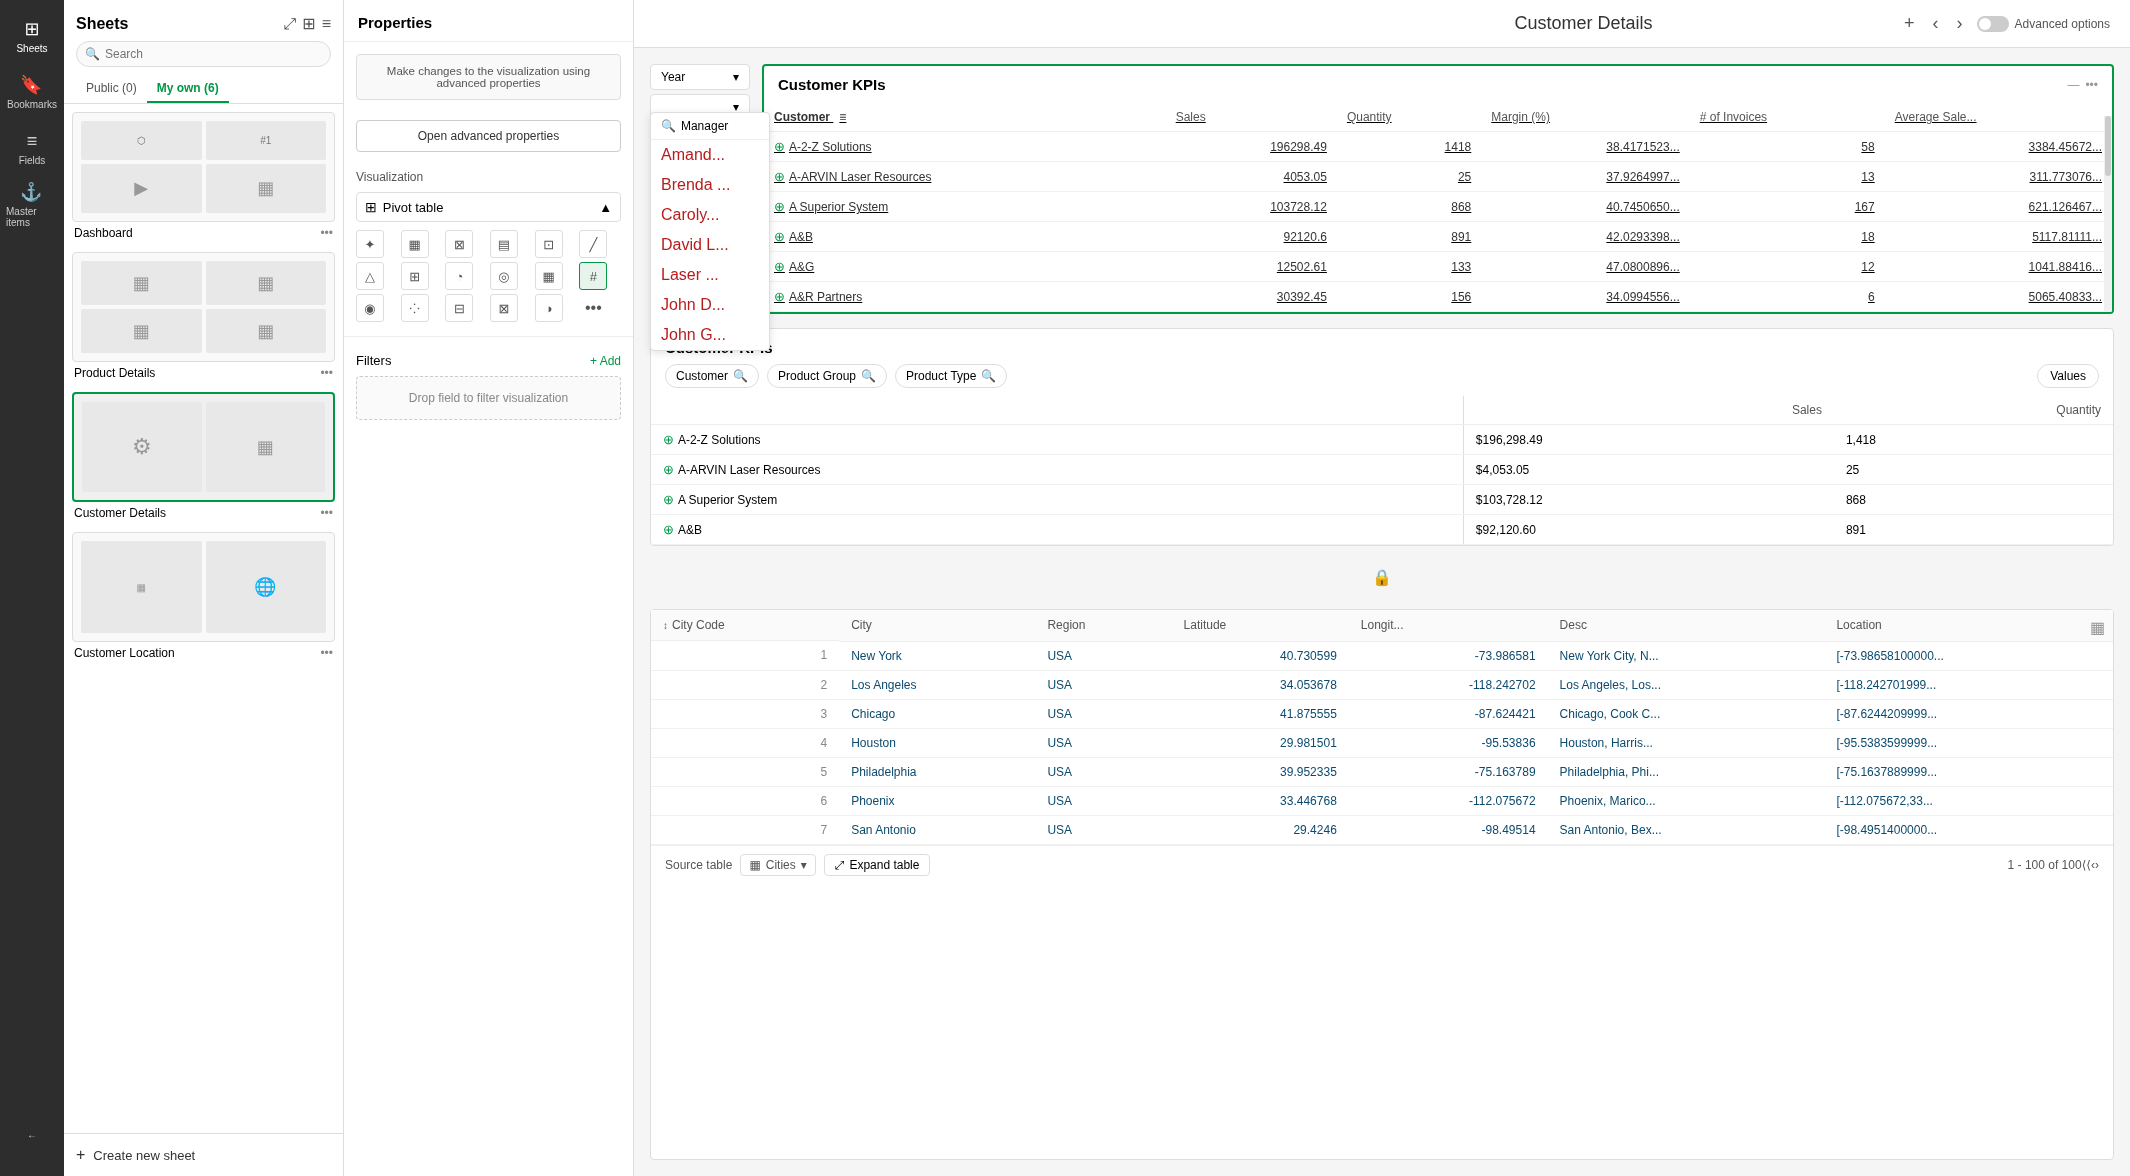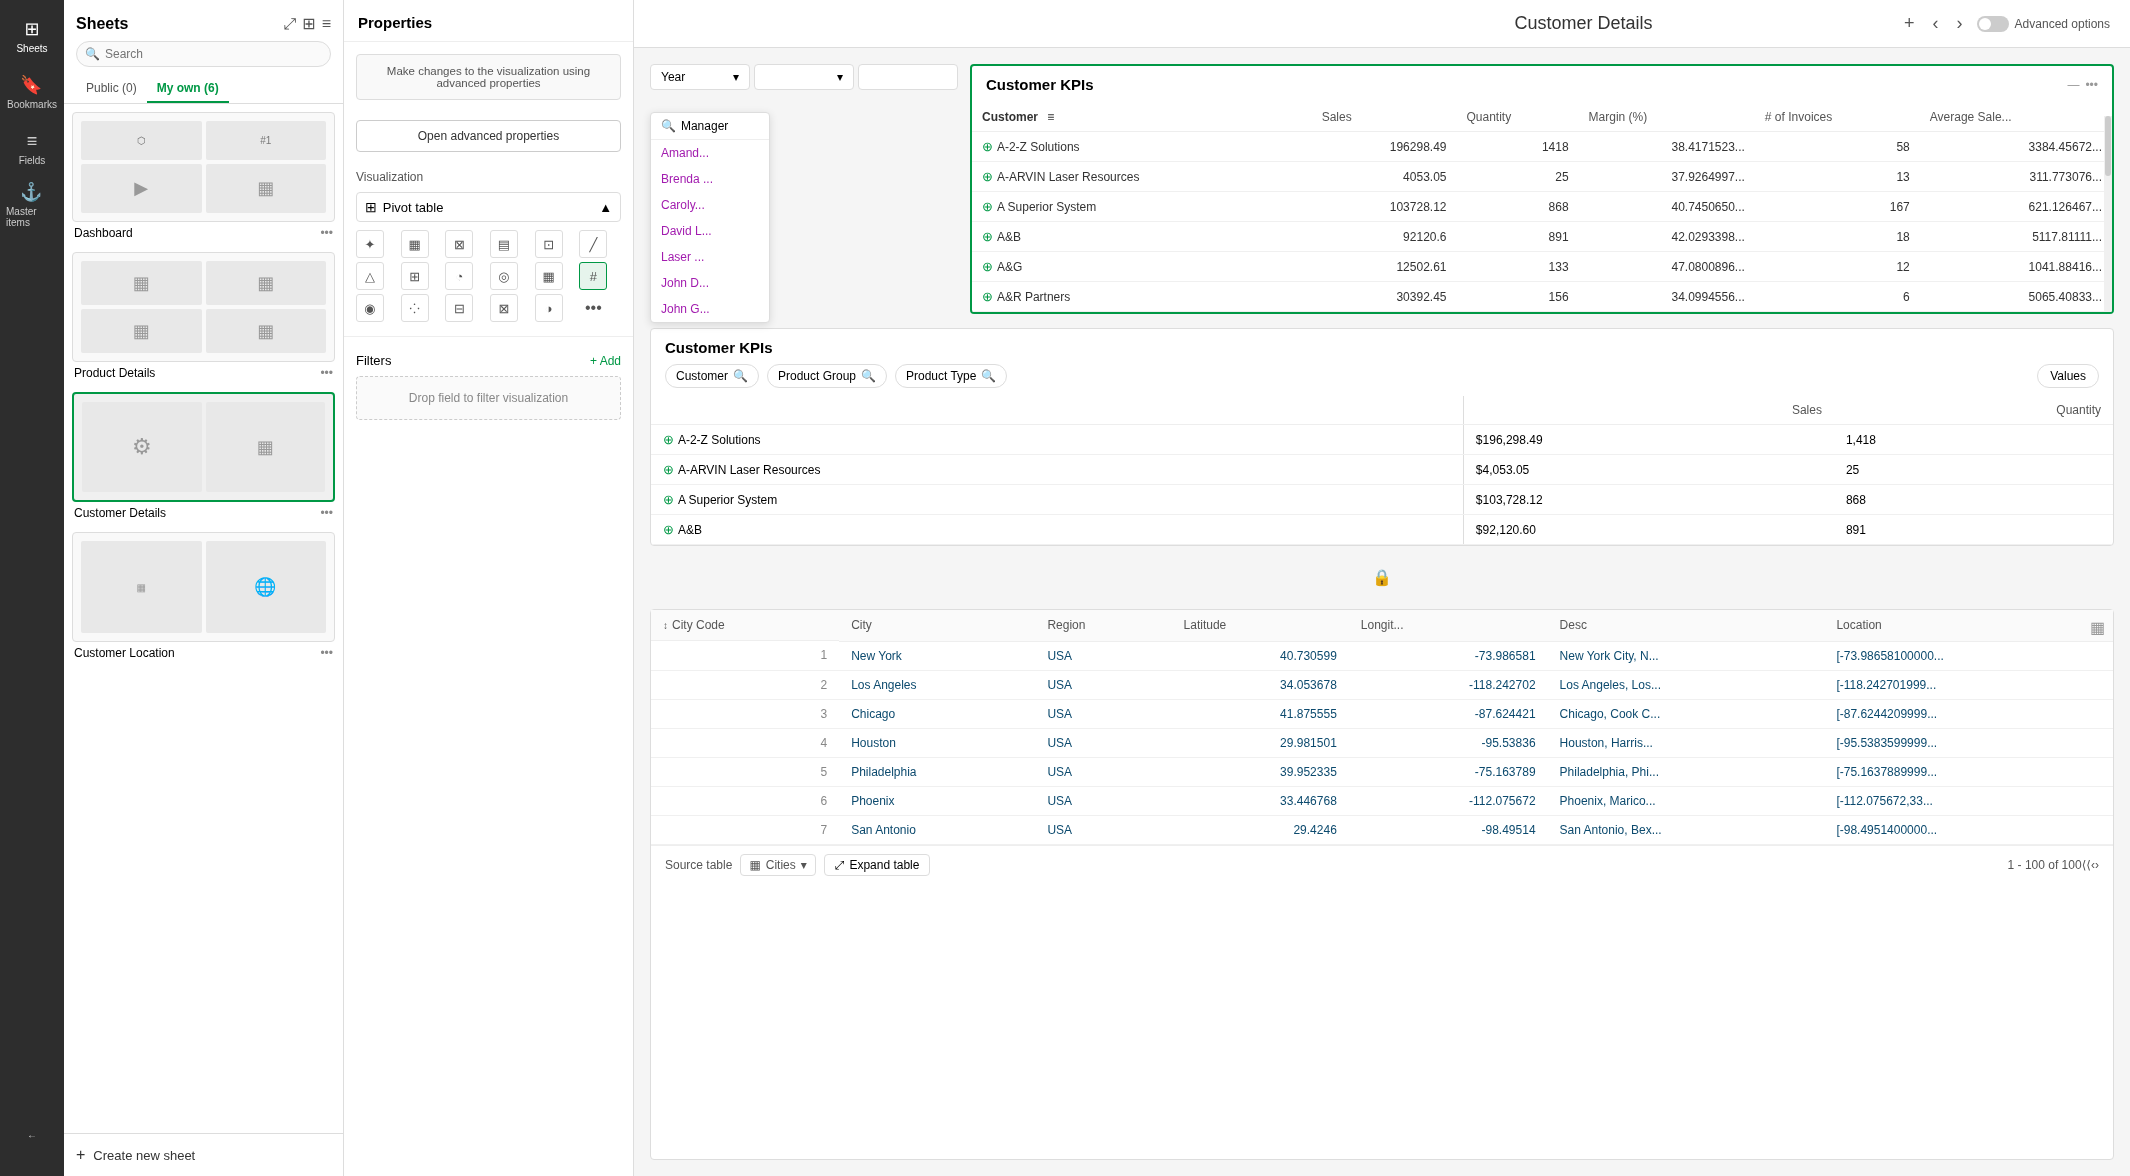--- a/index.html
+++ b/index.html
@@ -298,23 +298,23 @@
       padding: 6px 10px;
       font-size: 12px;
       display: flex;
       align-items: center;
       gap: 5px;
       border-bottom: 1px solid #eee;
       font-weight: 500;
     }
     .manager-popup-item {
       padding: 6px 10px;
-      font-size: 12px;
-      cursor: pointer;
-      color: #a21caf;
+      font-size: 16px;
+      cursor: pointer;
+      color: #b91c1c;
     }
 
     
     .kpi-table-container {
       border: 2px solid #009845;
       border-radius: 4px;
       background: #fff;
       overflow: hidden;
       position: relative;
     }
@@ -653,21 +653,21 @@
       <div class="adv-toggle">
         <div class="toggle-switch"></div>
         <span>Advanced options</span>
       </div>
     </div>
   </div>
 
   <div class="content-area">
 
     <div style="display:flex;gap:12px;align-items:flex-start;position:relative;">
-      <div style="display:flex;flex-direction:row;gap:4px;">
+      <div style="display:flex;flex-direction:column;gap:4px;">
         <div class="filter-dropdown">
           <span>Year</span>
           <span style="margin-left:auto;">▾</span>
         </div>
         <div class="filter-dropdown">
           <span style="color:#999;font-size:11px;">&nbsp;</span>
           <span style="margin-left:auto;">▾</span>
         </div>
         <div class="filter-dropdown">
           <span style="color:#999;font-size:11px;">&nbsp;</span>
@@ -689,21 +689,21 @@
       </div>
 
       <div class="kpi-table-container" style="flex:1;position:relative;">
         <div class="kpi-table-header">
           <span class="kpi-table-title">Customer KPIs</span>
           <div class="kpi-table-actions">
             <span>—</span>
             <span>•••</span>
           </div>
         </div>
-        <div style="overflow-x:auto;">
+        <div style="overflow-x:auto;text-decoration:underline;">
           <table class="kpi-table">
             <thead>
               <tr>
                 <th style="font-weight:600;color:#333;min-width:180px;">
                   <span>Customer</span>
                   <span style="margin-left:6px;cursor:pointer;">≡</span>
                 </th>
                 <th><span>Sales</span></th>
                 <th><span>Quantity</span></th>
                 <th><span>Margin (%)</span></th>

